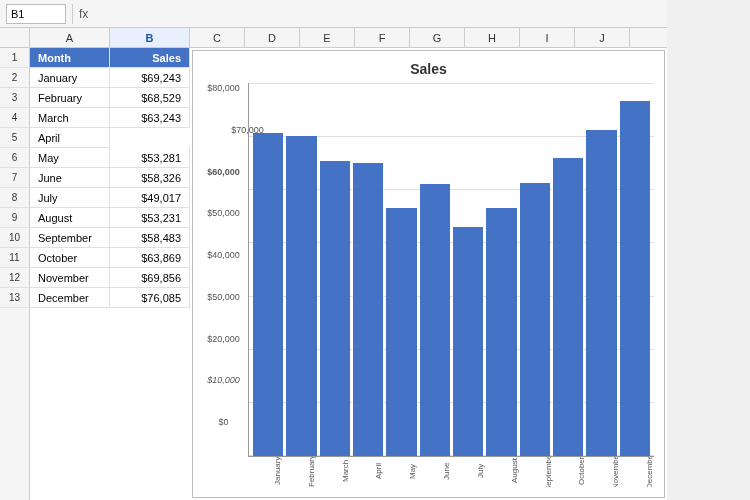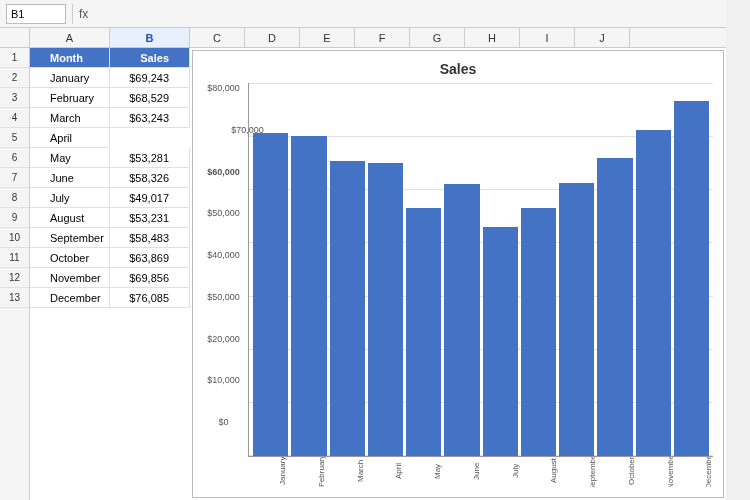--- a/index.html
+++ b/index.html
@@ -6,21 +6,21 @@
     body {
       width: 750px;
       height: 500px;
       background: #f0f0f0;
       font-family: 'Segoe UI', Arial, sans-serif;
       font-size: 12px;
       overflow: hidden;
     }
 
     .excel-window {
-      width: 726px;
+      width: 667px;
       height: 500px;
       background: #fff;
       display: flex;
       flex-direction: column;
     }
 
     .formula-bar {
       height: 28px;
       background: #f5f5f5;
       border-bottom: 1px solid #ccc;
@@ -154,21 +154,21 @@
       display: flex;
       height: 20px;
       min-height: 20px;
     }
 
     .cell {
       border-right: 1px solid #e0e0e0;
       border-bottom: 1px solid #e0e0e0;
       display: flex;
       align-items: center;
-      padding: 0 20px;
+      padding: 0 8px;
       font-size: 11px;
       white-space: nowrap;
       overflow: hidden;
     }
 
     .cell-a {
       width: 80px;
       min-width: 80px;
     }
 
@@ -408,21 +408,21 @@
             <div class="chart-title">Sales</div>
             <div class="chart-body">
               <div class="y-axis" id="y-axis-container">
                   <div style="font-size: 9px; color: rgb(85, 85, 85);">$80,000</div>
                   <div style="font-size: 9px; color: rgb(85, 85, 85); margin-left: 48px;">$70,000</div>
                   <div style="font-size: 9px; color: rgb(85, 85, 85); font-weight: bold;">$60,000</div>
                   <div style="font-size: 9px; color: rgb(85, 85, 85);">$50,000</div>
                   <div style="font-size: 9px; color: rgb(85, 85, 85);">$40,000</div>
                   <div style="font-size: 9px; color: rgb(85, 85, 85);">$50,000</div>
                   <div style="font-size: 9px; color: rgb(85, 85, 85);">$20,000</div>
-                  <div style="font-size: 9px; color: rgb(85, 85, 85);">$10,000</div>
+                  <div style="font-size: 9px; color: rgb(85, 85, 85); font-style: italic;">$10,000</div>
                   <div style="font-size: 9px; color: rgb(85, 85, 85);">$0</div>
                 </div>
               <div class="chart-inner">
                 <div class="bars-area">
                   <div class="grid-lines" id="grid-lines-container">
                       <div class="grid-line"></div>
                       <div class="grid-line"></div>
                       <div class="grid-line"></div>
                       <div class="grid-line"></div>
                       <div class="grid-line"></div>

